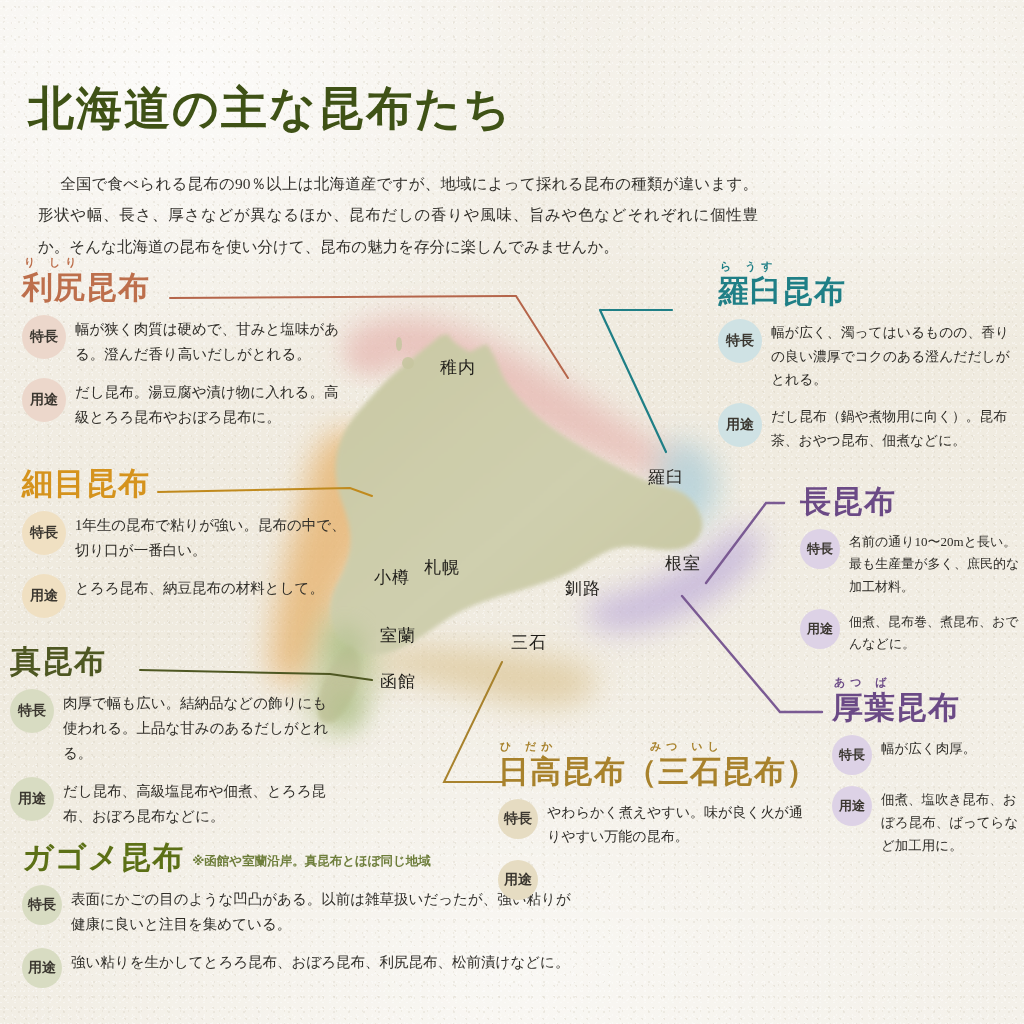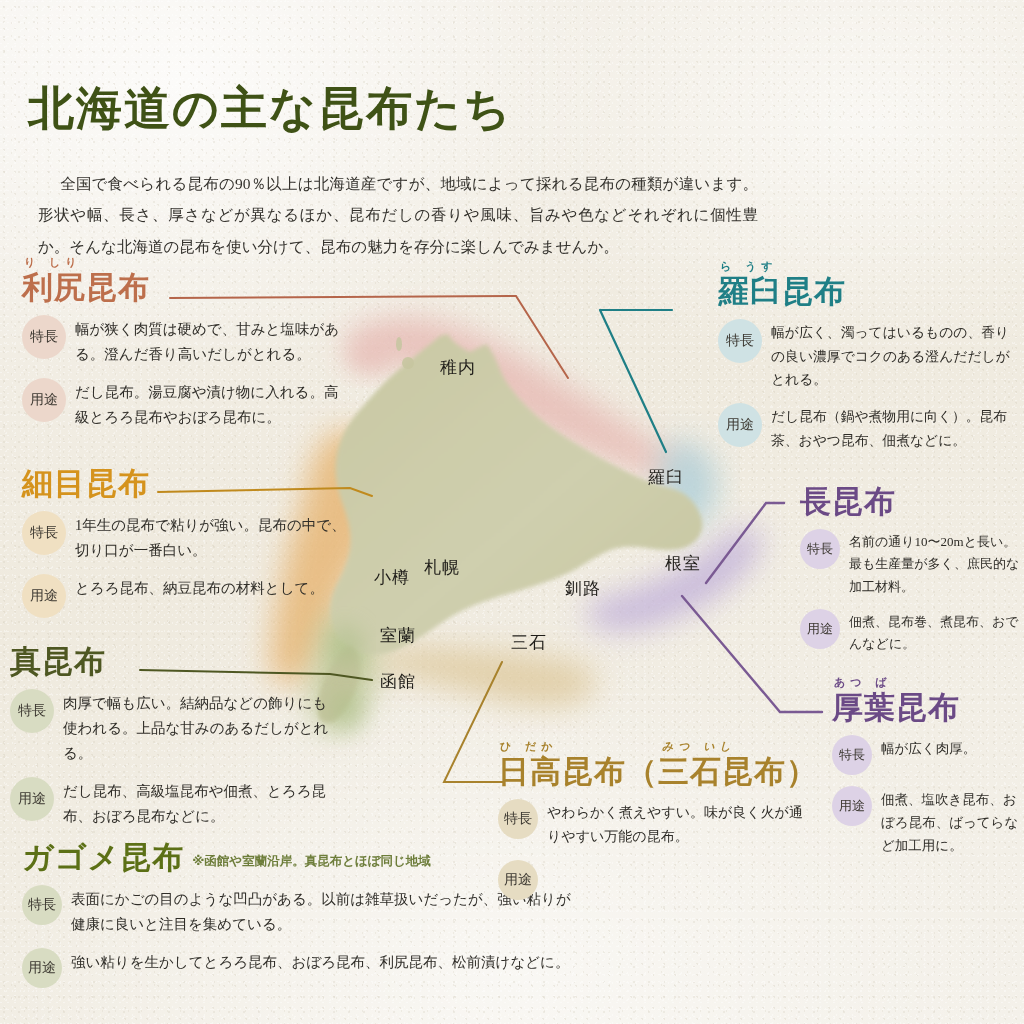--- a/index.html
+++ b/index.html
@@ -64,21 +64,21 @@
   .card .note{
     font-size:12.5px;font-weight:700;letter-spacing:0;
     padding-bottom:3px;
   }
   .rows{margin-top:12px;}
   .row{display:flex;align-items:flex-start;margin-bottom:11px;}
   .pill{
     flex:0 0 auto;width:44px;height:44px;border-radius:50%;
     display:flex;align-items:center;justify-content:center;
     font-family:"DejaVu Sans","Liberation Sans",sans-serif;
-    font-size:14px;font-weight:400;color:#3b3730;
+    font-size:14px;font-weight:700;color:#3b3730;
     margin-right:9px;
   }
   .rtxt{
     font-size:14.5px;line-height:1.72;color:#2f2d28;padding-top:2px;
   }
 
   
   .v-rishiri .hname{color:#bd6f4c;}  .v-rishiri .ruby{color:#bd6f4c;}
   .v-rishiri .pill{background:#ecd7cb;}
   .v-hosome  .hname{color:#d5931d;}  .v-hosome .pill{background:#f0e0c2;}
@@ -337,21 +337,21 @@
         <span class="pill">用途</span>
         <span class="rtxt">佃煮、塩吹き昆布、おぼろ昆布、ばってらなど加工用に。</span>
       </div>
     </div>
   </div>
 
   <div class="card v-hidaka" id="card-hidaka">
     <div class="head">
       <span class="hname">
         <span class="ruby">ひ だか</span>
-        <span class="ruby" style="left:164px;font-style:italic;">みつ いし</span>
+        <span class="ruby" style="left:152px;">みつ いし</span>
         <span>日高昆布（三石昆布）</span>
       </span>
     </div>
     <div class="rows">
       <div class="row">
         <span class="pill">特長</span>
         <span class="rtxt">やわらかく煮えやすい。味が良く火が通りやすい万能の昆布。</span>
       </div>
       <div class="row">
         <span class="pill">用途</span>

